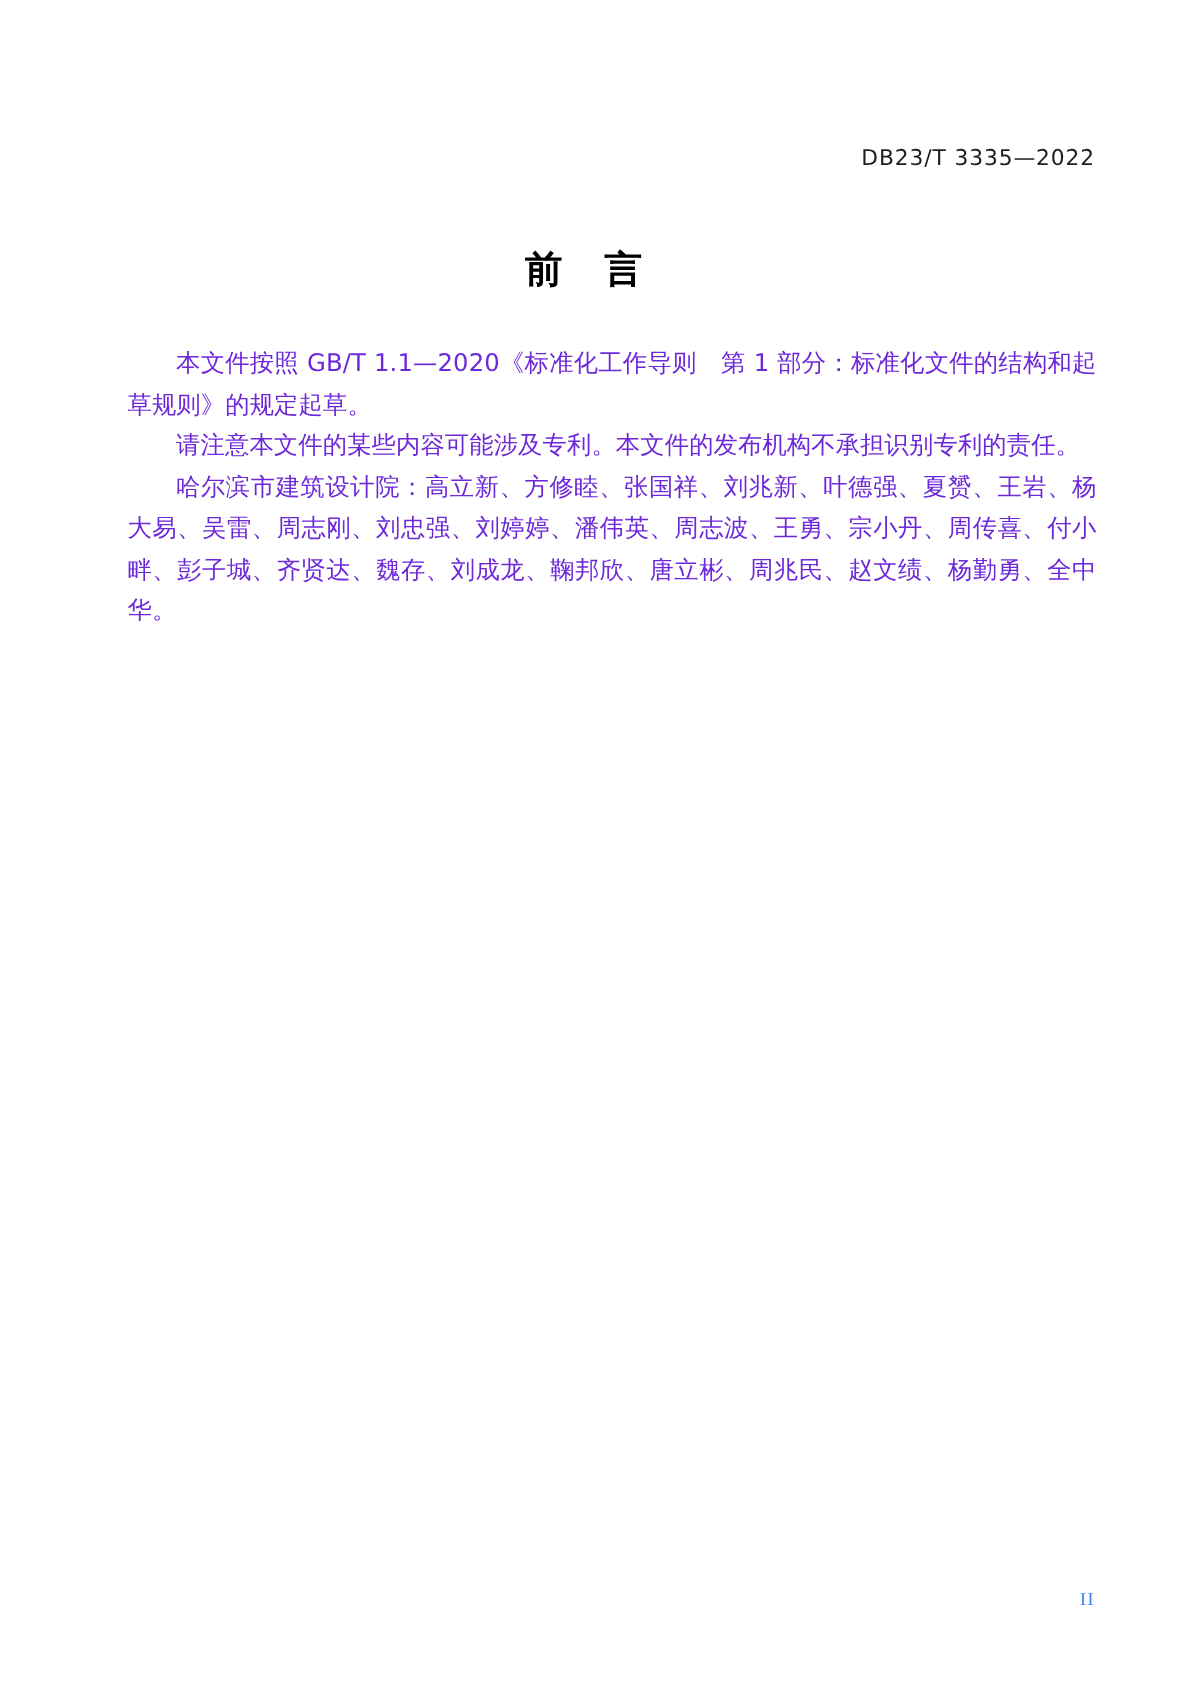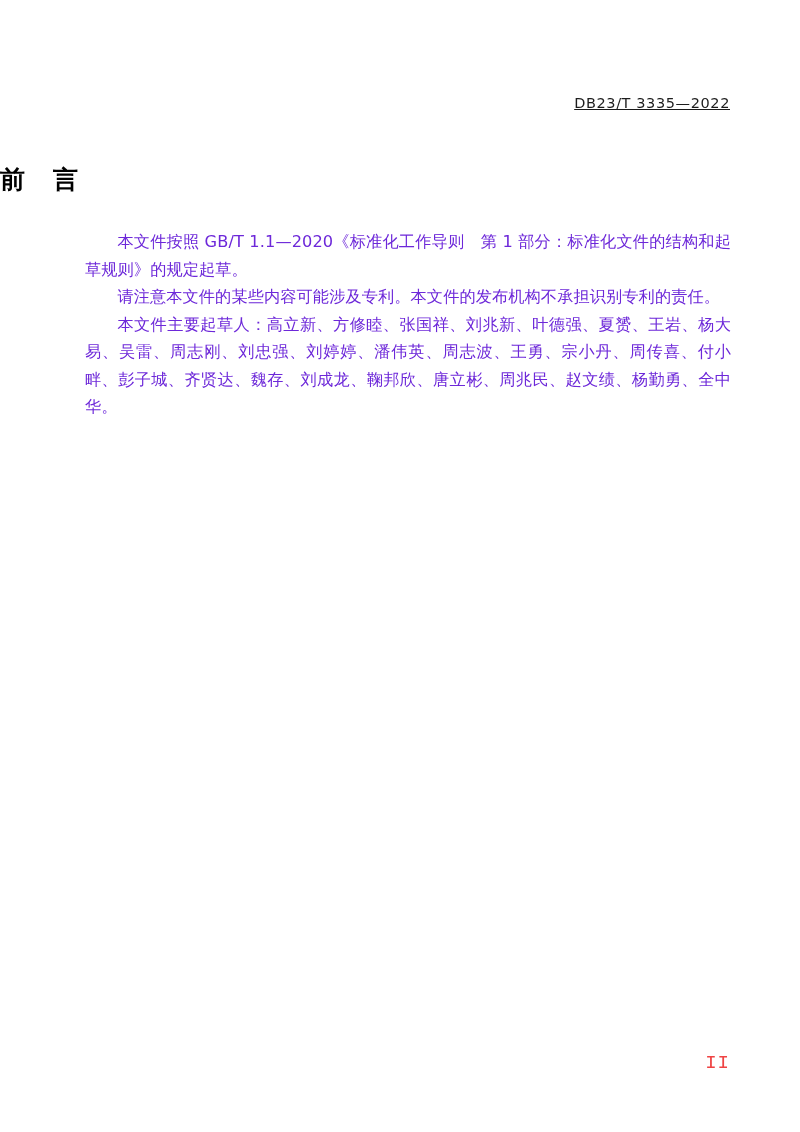--- a/index.html
+++ b/index.html
@@ -23,39 +23,38 @@
   }
 
   
   .header {
     position: absolute;
     top: 92px;
     left: 70px;
     right: 70px;
     height: 22px;
     display: flex;
-    align-items: center;
+    align-items: flex-end;
     justify-content: flex-end;
-    text-decoration: underline;
   }
   .header-std-no {
     font-family: "DejaVu Sans", "Liberation Sans", sans-serif;
     font-size: 14.5px;
     letter-spacing: 0.6px;
     color: #1d1d1d;
     white-space: nowrap;
   }
 
   
   .doc-title {
     position: absolute;
     top: 163px;
     left: 0;
     width: 780px;
-    text-align: left;
+    text-align: center;
     font-family: "DejaVu Sans", "Liberation Sans", sans-serif;
     font-size: 25px;
     font-weight: 700;
     letter-spacing: 2px;
     color: #000000;
   }
   .doc-title .gap {
     display: inline-block;
     width: 26px;
   }
@@ -84,42 +83,42 @@
   .footer {
     position: absolute;
     bottom: 58px;
     left: 70px;
     right: 70px;
     display: flex;
     justify-content: flex-end;
     align-items: center;
   }
   .page-number {
-    font-family: Liberation Mono, monospace;
-    font-size: 19px;
-    color: #ef4444;
+    font-family: Liberation Serif, serif;
+    font-size: 12px;
+    color: #3b82f6;
     letter-spacing: 1px;
   }
 </style>
 </head>
 <body>
 
 <div class="page">
 
   <div class="header">
     <span class="header-std-no">DB23/T 3335—2022</span>
   </div>
 
   <div class="doc-title">
     <span>前</span><span class="gap"></span><span>言</span>
   </div>
 
   <div class="content">
     <p class="para">本文件按照 GB/T 1.1—2020《标准化工作导则　第 1 部分：标准化文件的结构和起草规则》的规定起草。</p>
     <p class="para">请注意本文件的某些内容可能涉及专利。本文件的发布机构不承担识别专利的责任。</p>
-    <p class="para">本文件主要起草人：高立新、方修睦、张国祥、刘兆新、叶德强、夏赟、王岩、杨大易、吴雷、周志刚、刘忠强、刘婷婷、潘伟英、周志波、王勇、宗小丹、周传喜、付小畔、彭子城、齐贤达、魏存、刘成龙、鞠邦欣、唐立彬、周兆民、赵文绩、杨勤勇、全中华。</p>
+    <p class="para">哈尔滨市建筑设计院：高立新、方修睦、张国祥、刘兆新、叶德强、夏赟、王岩、杨大易、吴雷、周志刚、刘忠强、刘婷婷、潘伟英、周志波、王勇、宗小丹、周传喜、付小畔、彭子城、齐贤达、魏存、刘成龙、鞠邦欣、唐立彬、周兆民、赵文绩、杨勤勇、全中华。</p>
   </div>
 
   <div class="footer">
     <span class="page-number">II</span>
   </div>
 
 </div>
 
 </body></html>

